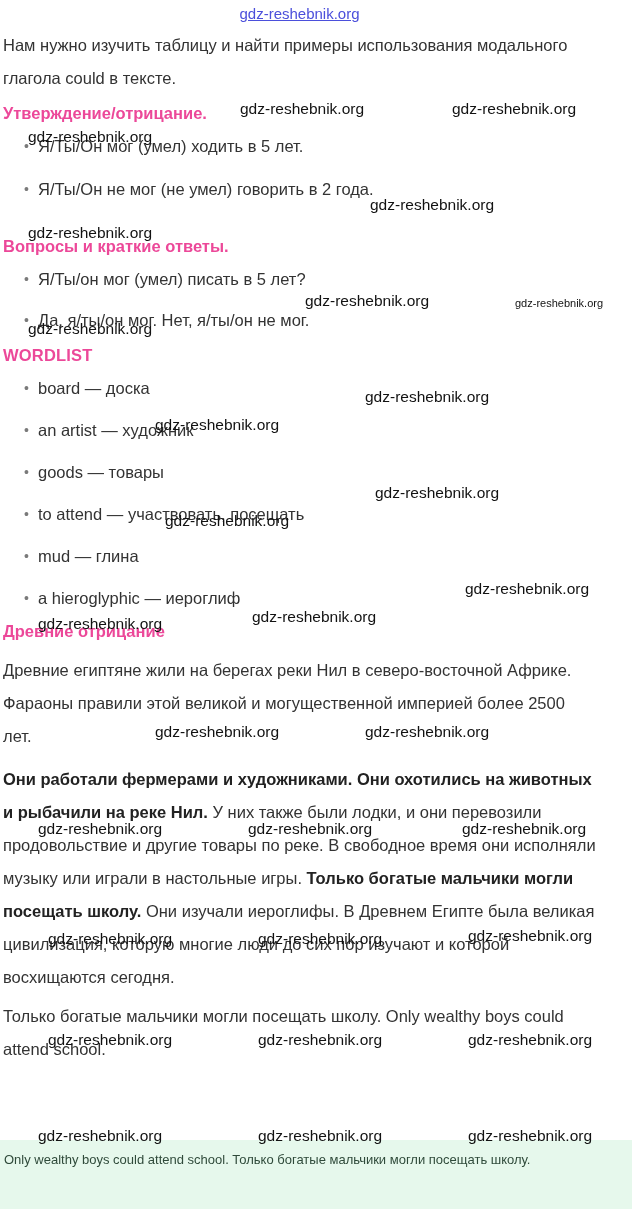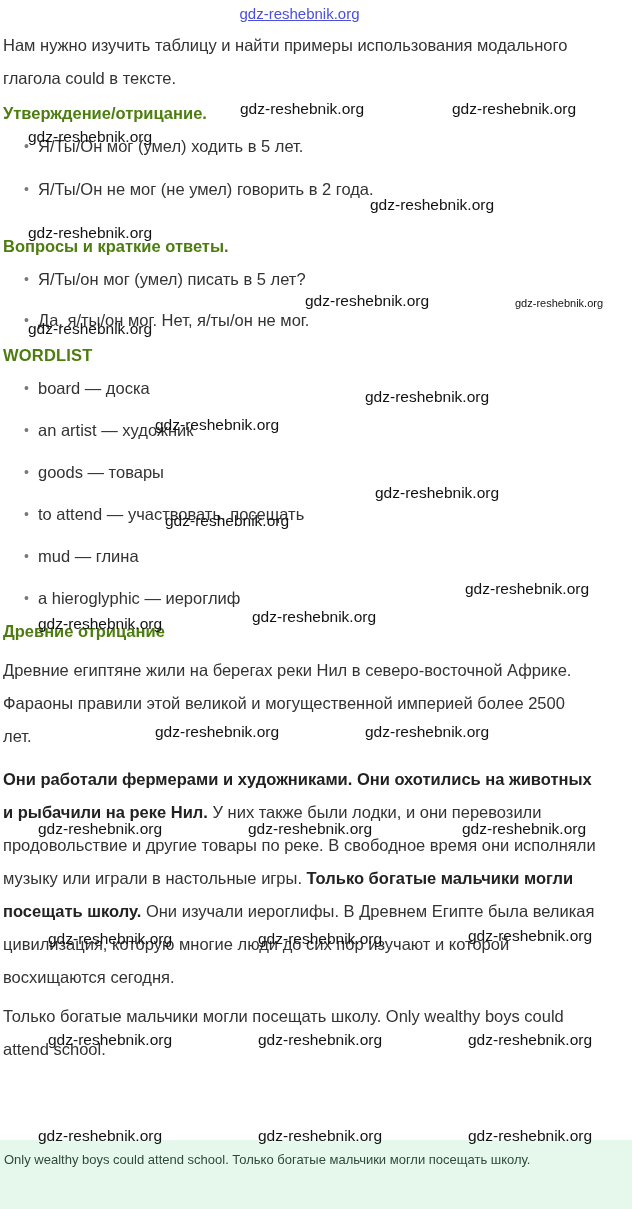--- a/index.html
+++ b/index.html
@@ -23,21 +23,21 @@
     text-decoration: underline;
     color: #4b4fdb;
     cursor: pointer;
   }
 
   .para, .heading, .list-item {
     font-size: 16.5px;
     line-height: 33px;
   }
   .para { margin: 0; }
-  .heading { margin: 0; font-weight: bold; color: #4d7c0f; }
+  .heading { margin: 0; font-weight: bold; color: #ec4899; }
 
   .intro        { margin-top: 5px; }
   .h-statements { margin-top: 2px; }
   .h-questions  { margin-top: 24px; }
   .h-wordlist   { margin-top: 2px; letter-spacing: 0.2px; }
   .h-egypt      { margin-top: 0; }
   .p1 { margin-top: 6px; }
   .p2 { margin-top: 0; }
   .p3 { margin-top: 10px; }
   .p4 { margin-top: 6px; }

